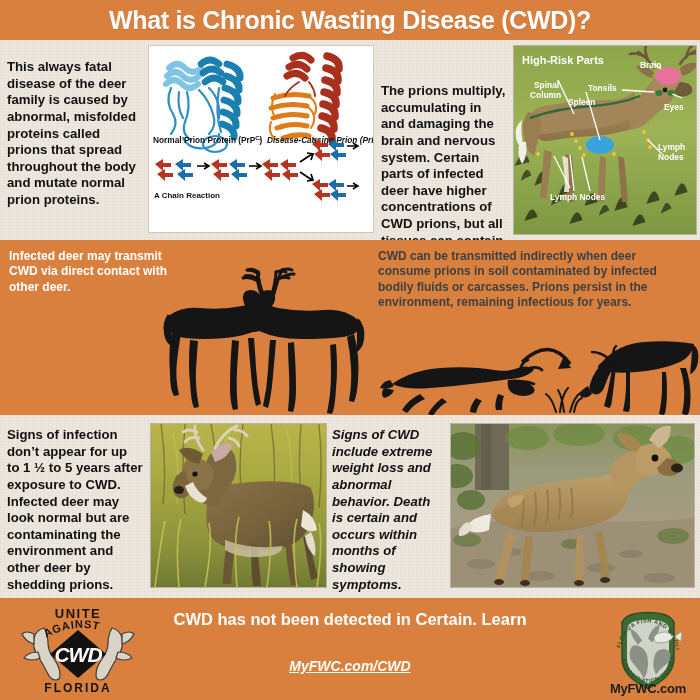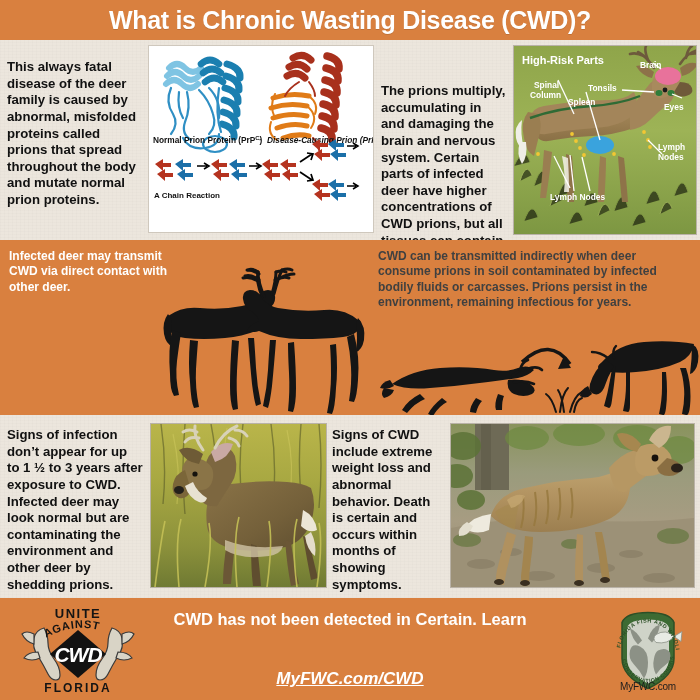--- a/index.html
+++ b/index.html
@@ -60,21 +60,21 @@
     position:absolute;left:0;top:240px;width:700px;height:175px;
     background:#d9803f;overflow:hidden;
   }
   .r2-left{position:absolute;left:9px;top:9px;width:160px;color:#fff;}
   .r2-right{position:absolute;left:378px;top:9px;width:312px;color:#404040;}
   .r2-left, .r2-right{font-size:12px;line-height:1.28;font-weight:bold;}
 
   
   .row3{position:absolute;left:0;top:415px;width:700px;height:180px;}
   .r3-left{position:absolute;left:7px;top:12px;width:136px;}
-  .r3-mid{position:absolute;left:332px;top:12px;width:108px;}
+  .r3-mid{position:absolute;left:332px;top:12px;width:108px;font-style:italic;}
   .photo-buck{
     position:absolute;left:150px;top:8px;width:175px;height:163px;
     overflow:hidden;border:1px solid #b9b2a7;
   }
   .photo-sick{
     position:absolute;left:450px;top:8px;width:243px;height:163px;
     overflow:hidden;border:1px solid #b9b2a7;
   }
 
   
@@ -82,28 +82,28 @@
     position:absolute;left:0;top:598px;width:700px;height:102px;
     background:#d9803f;overflow:hidden;
   }
   .footer-msg{
     position:absolute;left:140px;top:10px;width:420px;
     text-align:center;color:#fff;font-weight:bold;
     font-size:16.5px;line-height:1.36;
     font-family:"Liberation Sans","DejaVu Sans",sans-serif;
   }
   .footer-url{
-    display:inline-block;margin-top:14px;font-style:italic;
-    text-decoration:underline;font-size:17px;color:#fff;font-weight:bold;
+    display:inline-block;margin-top:4px;font-style:italic;
+    text-decoration:underline;font-size:14px;color:#fff;font-weight:bold;
   }
   .unite-logo{position:absolute;left:22px;top:6px;width:112px;height:92px;}
   .fwc-logo{position:absolute;left:602px;top:5px;width:92px;height:95px;}
   .fwc-caption{
     position:absolute;left:602px;top:83px;width:92px;text-align:center;
-    color:#1d1d1d;font-size:10px;font-weight:normal;letter-spacing:-0.2px;
+    color:#1d1d1d;font-size:13px;font-weight:bold;letter-spacing:-0.2px;
   }
   svg{overflow:visible}
   svg text{font-family:"Liberation Sans","DejaVu Sans",sans-serif;}
 </style>
 </head>
 <body>
 
 <div id="infographic">
 
   <div class="header">
@@ -472,21 +472,21 @@
           <path d="M234,40 q-2,-8 2,-12"></path>
         </g>
       </g>
 
       <path d="M142,44 q28,-26 48,2" stroke="#151515" stroke-width="3.4" fill="none"></path>
       <path d="M184,38 l7,12 l-13,1z" fill="#151515"></path>
     </svg>
   </div>
 
   <div class="row3">
-    <div class="txt r3-left">Signs of infection don’t appear for up to 1 ½ to 3 years after exposure to CWD. Infected deer may look normal but are contaminating the environment and other deer by shedding prions.</div>
+    <div class="txt r3-left">Signs of infection don’t appear for up to 1 ½ to 5 years after exposure to CWD. Infected deer may look normal but are contaminating the environment and other deer by shedding prions.</div>
 
     <div class="photo-buck">
       <svg width="175" height="163" viewBox="0 0 175 163">
         <defs>
           <linearGradient id="grassY" x1="0" y1="0" x2="0" y2="1">
             <stop offset="0%" stop-color="#b9b54a"></stop>
             <stop offset="35%" stop-color="#a8a842"></stop>
             <stop offset="75%" stop-color="#8c913b"></stop>
             <stop offset="100%" stop-color="#6f7a33"></stop>
           </linearGradient>

